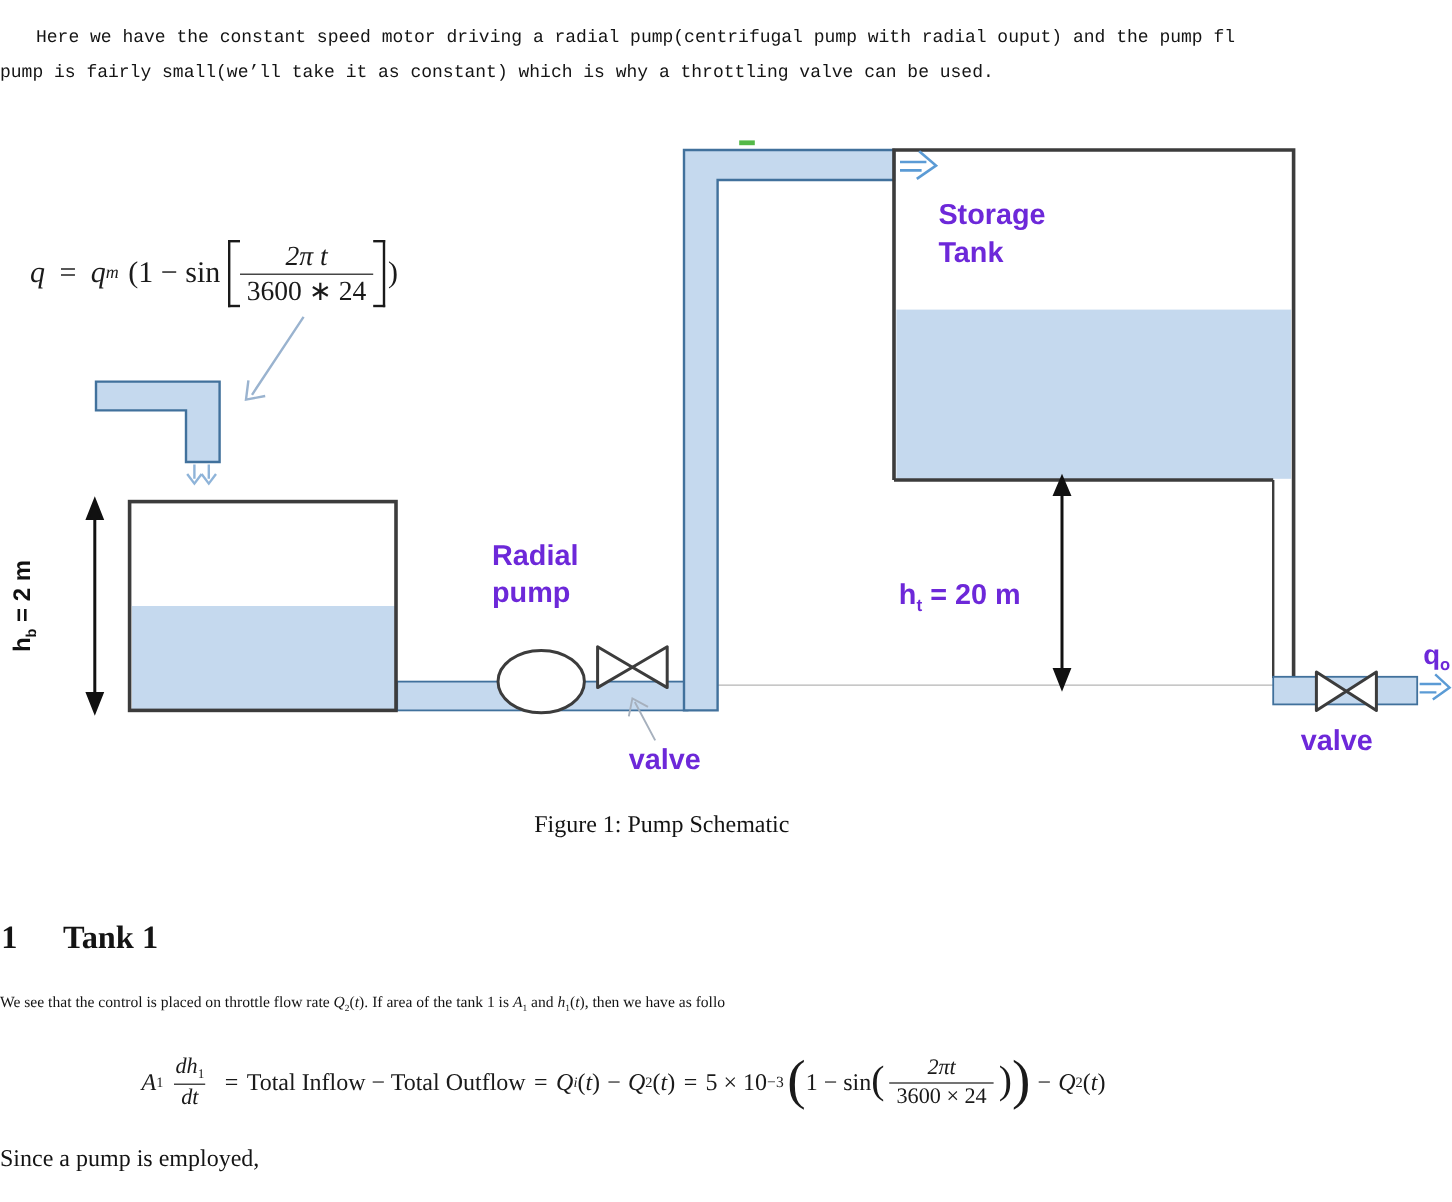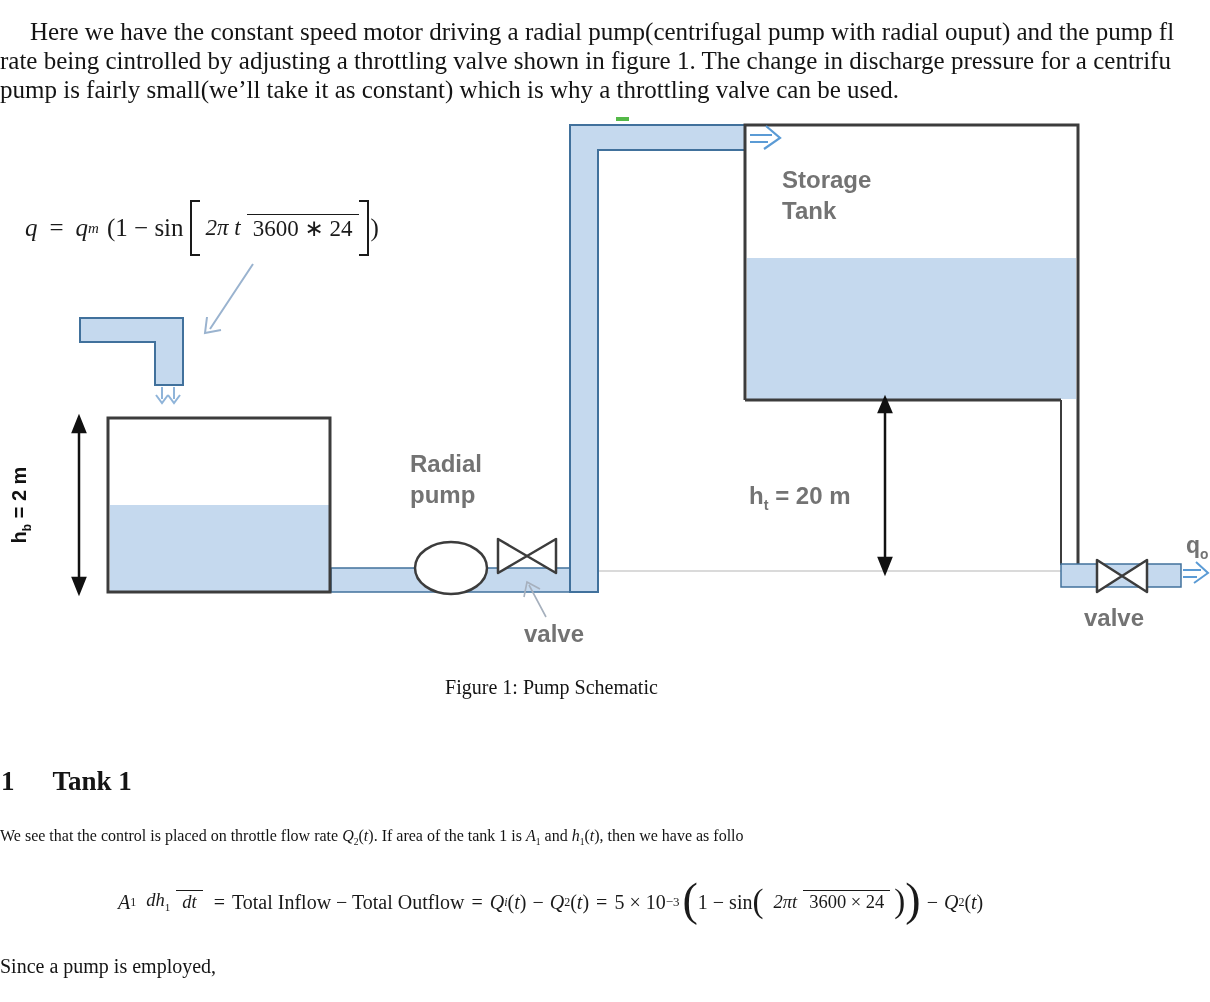--- a/index.html
+++ b/index.html
@@ -3,41 +3,41 @@
 <meta charset="utf-8">
 <style>
   * { margin:0; padding:0; box-sizing:border-box; }
   html,body { background:#ffffff; }
   .page {
     position:relative; width:1210px; height:1002px; background:#ffffff;
     font-family:"Liberation Serif", serif; color:#141414; overflow:hidden;
   }
   .abs { position:absolute; }
   svg.schematic { position:absolute; left:0; top:0; }
-  .intro-line { white-space:nowrap; overflow:hidden; font-size:25px; line-height:29px; }
+  .intro-line { white-space:nowrap; overflow:hidden; font-size:15px; line-height:29px;font-family:Liberation Mono, monospace; }
   .diag {
     position:absolute; font-family:"Liberation Sans", sans-serif;
-    font-weight:600; color:#737373; line-height:1.28;
+    font-weight:600; color:#6d28d9; line-height:1.28;
   }
   sub { font-size:60%; }
   sup { font-size:60%; }
   .it { font-style:italic; }
-  .frac { display:inline-flex; flex-direction:row; align-items:center; vertical-align:middle;justify-content:flex-end; }
+  .frac { display:inline-flex; flex-direction:column; align-items:center; vertical-align:middle;justify-content:flex-end; }
   .frac .num, .frac .den { padding:1px 6px; line-height:1.12; white-space:nowrap; }
   .frac .den { border-top:1.8px solid #1a1a1a; }
   .formula-row { display:flex; align-items:center; white-space:nowrap; }
   .sqbr { width:10px; height:56px; display:inline-block; flex:0 0 auto; }
   .sqbr-l { border-left:2.5px solid #1a1a1a; border-top:2.5px solid #1a1a1a; border-bottom:2.5px solid #1a1a1a; margin-left:6px; }
   .sqbr-r { border-right:2.5px solid #1a1a1a; border-top:2.5px solid #1a1a1a; border-bottom:2.5px solid #1a1a1a; margin-right:2px; }
   .bigp-outer { font-size:46px; line-height:1; font-weight:400; transform:translateY(-2px); }
   .bigp-inner { font-size:33px; line-height:1; font-weight:400; transform:translateY(-1px); }
   .eq-row { display:flex; align-items:center; white-space:nowrap; font-size:20px; }
   .eq-row .frac { font-size:18.5px; margin:0 4px; }
   .heading { font-weight:700; font-size:27px; }
-  .para { white-space:nowrap; overflow:hidden; font-size:16px; }
+  .para { white-space:nowrap; overflow:hidden; font-size:13px; }
 </style>
 </head>
 <body>
 
 <div class="page">
 
   <svg class="schematic" width="1210" height="1002" viewBox="0 0 1210 1002">
 
     <line x1="480" y1="571" x2="1103" y2="571" stroke="#b5b5b5" stroke-width="1"></line>
 
@@ -91,21 +91,20 @@
       <line x1="885" y1="410" x2="885" y2="562"></line>
       <polygon points="885,398 879,412 891,412"></polygon>
       <polygon points="885,573 879,558 891,558"></polygon>
     </g>
 
     <path d="M546 617 L529 585 M524 597 L527 582 L540 589" stroke="#a6b0bd" stroke-width="1.6" fill="none"></path>
   </svg>
 
   <div class="abs" style="left:0; top:17px; width:1210px;">
     <div class="intro-line" style="text-indent:30px">Here we have the constant speed motor driving a radial pump(centrifugal pump with radial ouput) and the pump fl</div>
-    <div class="intro-line">rate being cintrolled by adjusting a throttling valve shown in figure 1. The change in discharge pressure for a centrifu</div>
     <div class="intro-line">pump is fairly small(we’ll take it as constant) which is why a throttling valve can be used.</div>
   </div>
 
   <div class="abs formula-row" style="left:25px; top:200px; font-size:25px; color:#1a1a1a;">
     <span class="it">q</span>
     <span style="margin:0 12px;">=</span>
     <span class="it">q</span>
       <sub class="it">m</sub>
     <span style="margin-left:8px;">(1 − sin</span>
     <span class="sqbr sqbr-l"></span>

